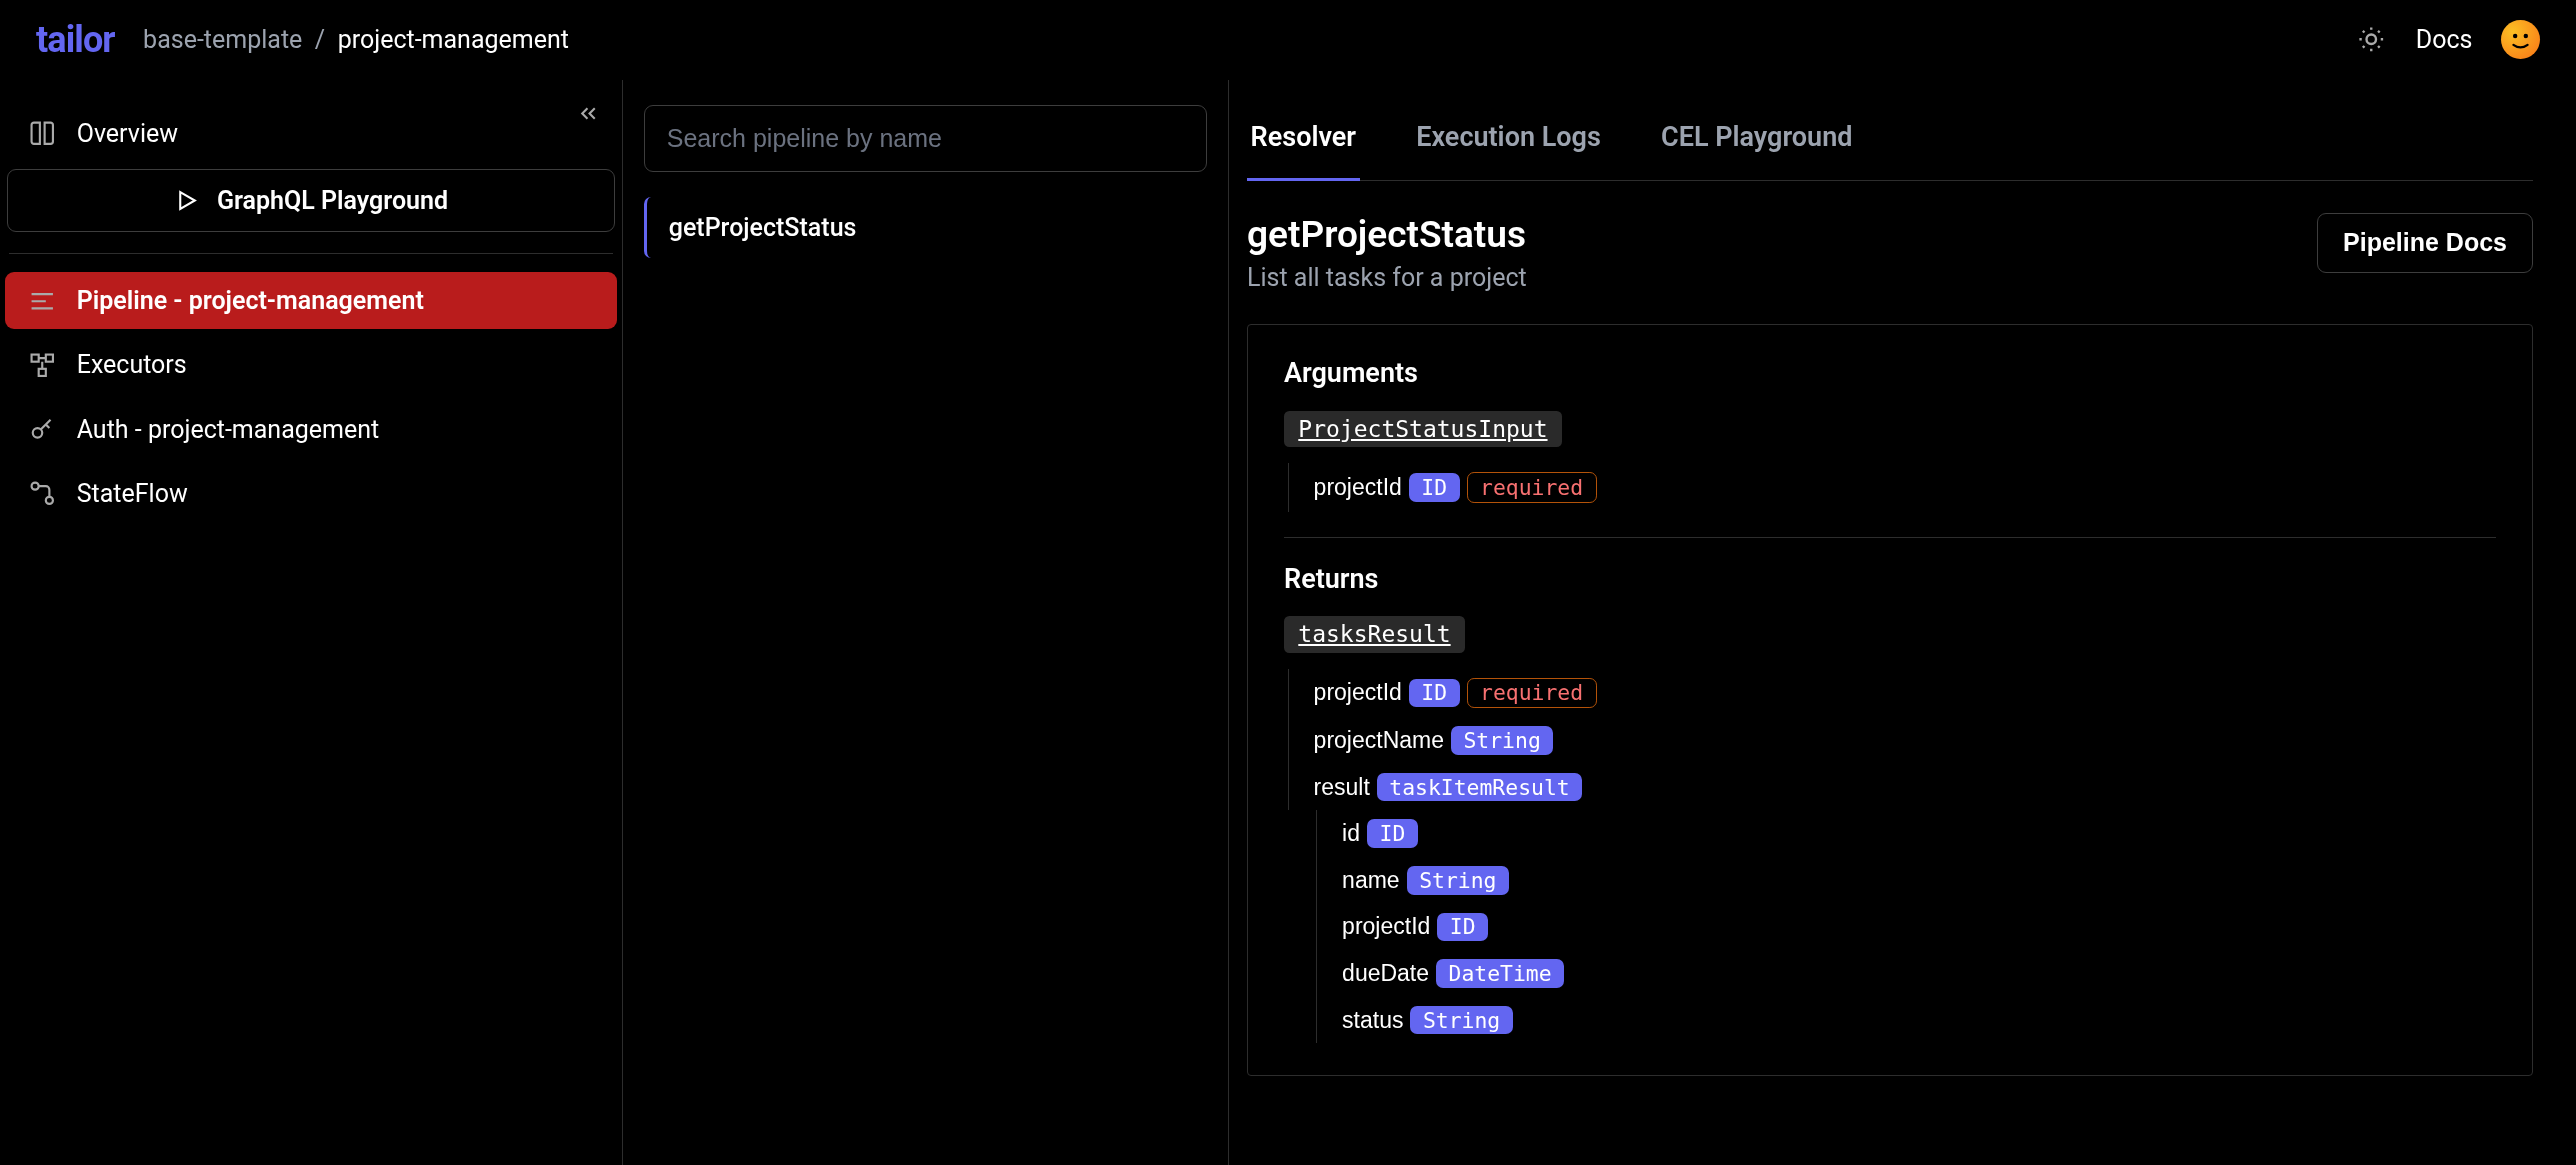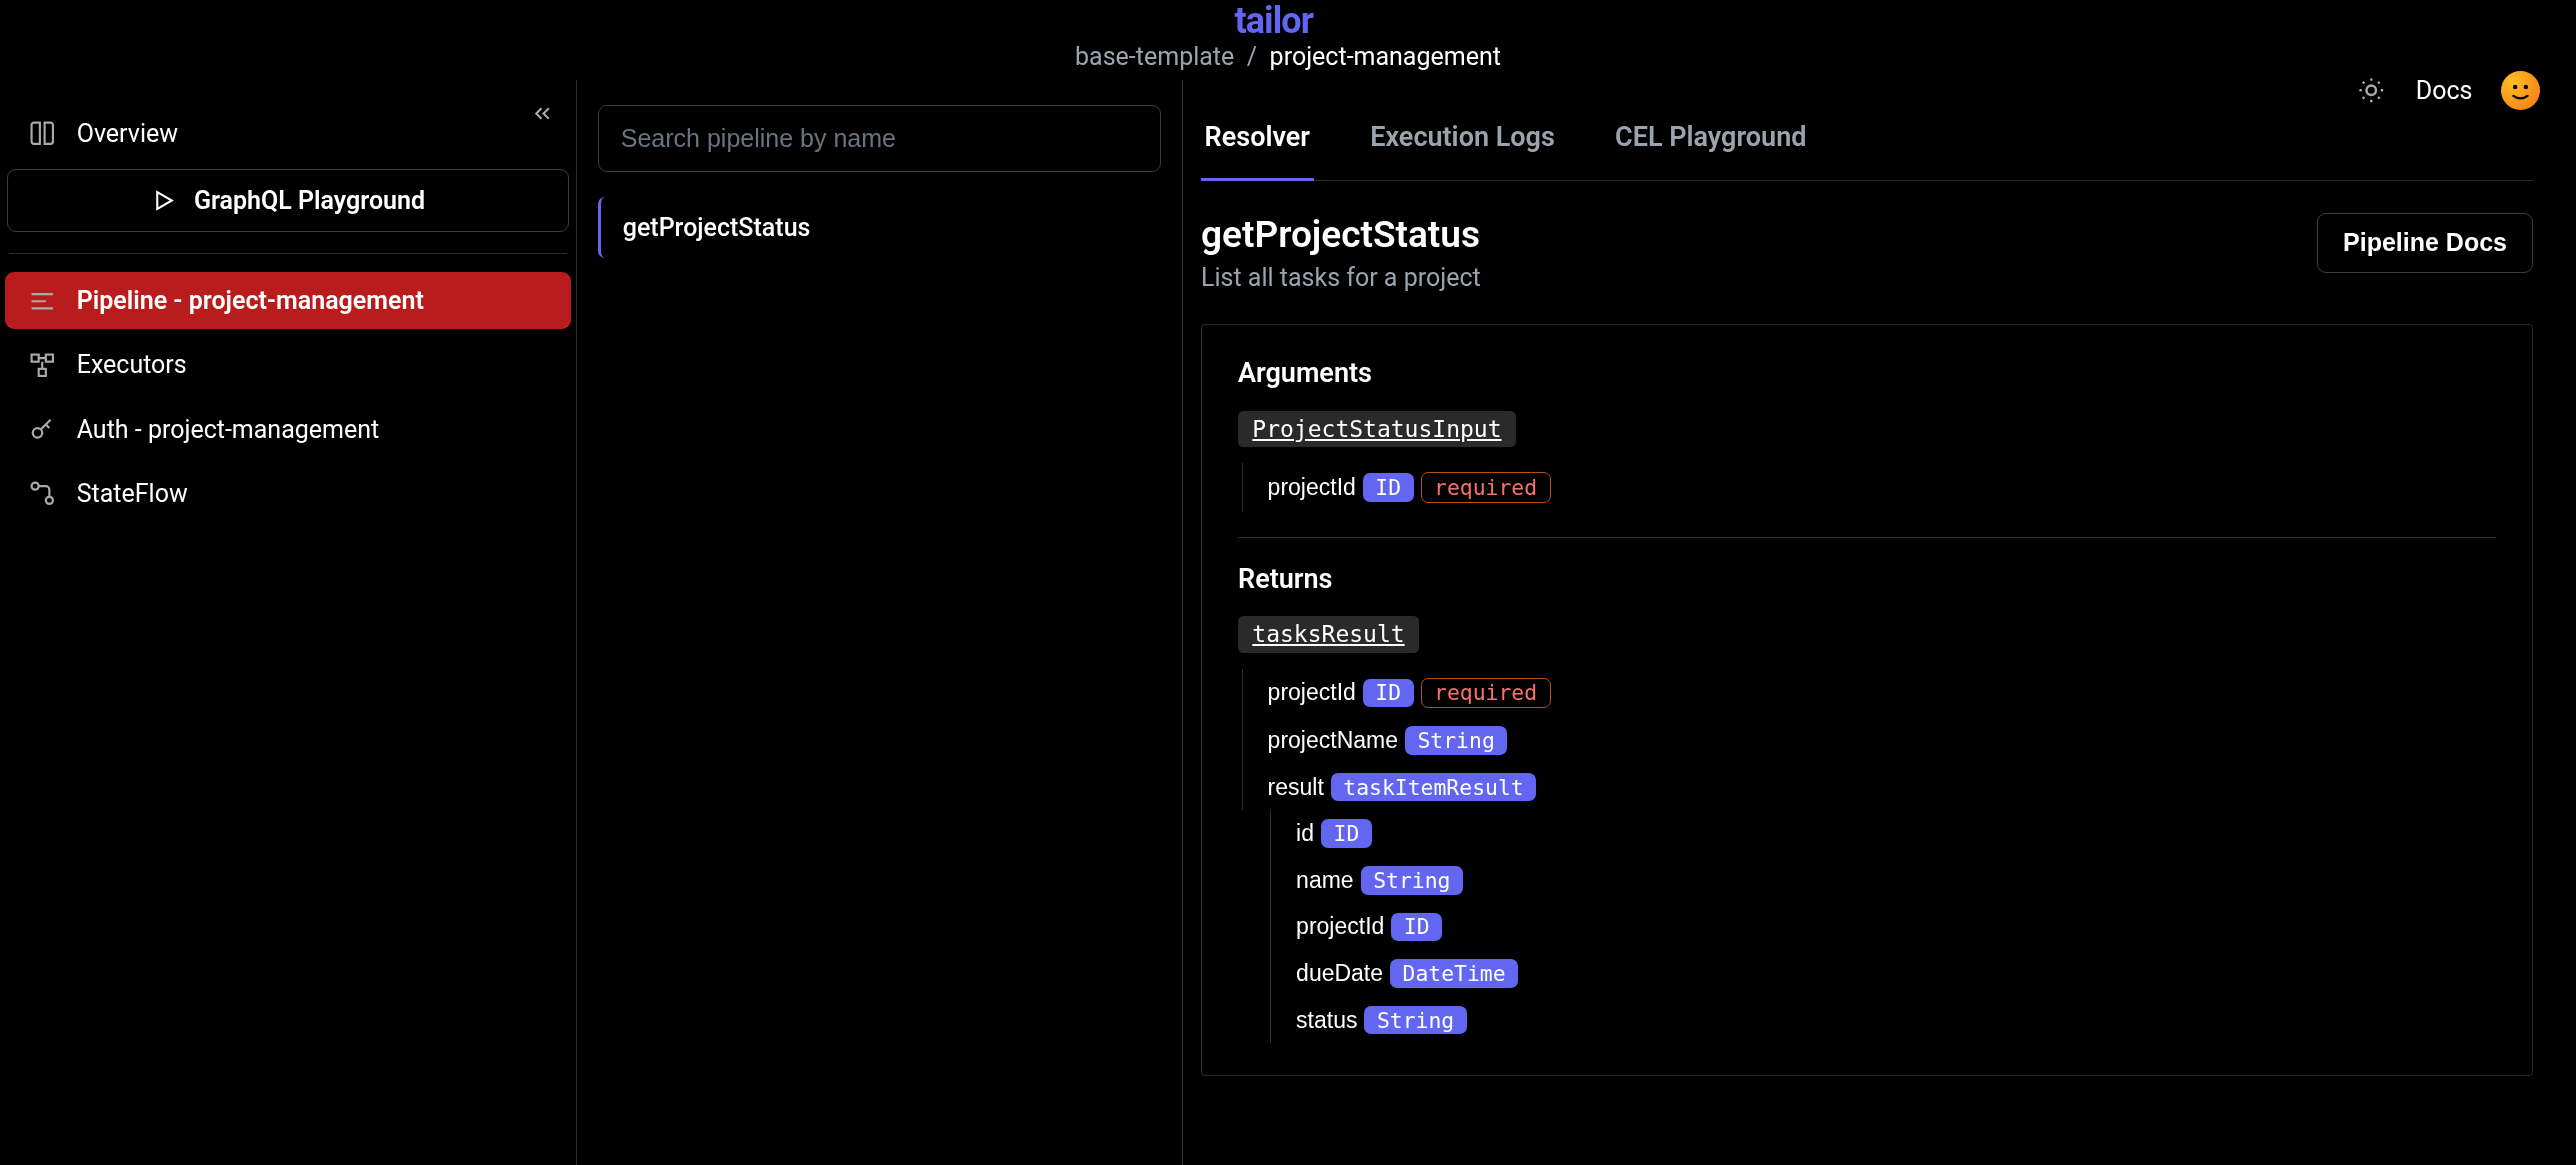--- a/index.html
+++ b/index.html
@@ -11,21 +11,20 @@
   width: 2576px;
   height: 1165px;
   overflow: hidden;
 }
 .header {
   height: 80px;
   display: flex;
   align-items: center;
   padding: 0 36px;
   border-bottom: 0.9px solid #000;
-  flex-direction: column;
 }
 .logo {
   color: #6366f1;
   font-weight: 700;
   font-size: 36px;
   letter-spacing: -0.9px;
   margin-right: 28.5px;
 }
 .breadcrumb {
   display: flex;
@@ -43,21 +42,21 @@
 }
 .icon-btn { width: 32px; height: 32px; display:flex; align-items:center; justify-content:center; cursor:pointer; }
 .docs-link { color: #fff; font-size: 25px; cursor:pointer; }
 .avatar {
   width: 39px; height: 39px; border-radius: 50%;
   background: radial-gradient(circle at 30% 30%, #fbbf24, #f97316);
   position: relative;
 }
 .main-layout { display: flex; height: calc(100% - 80px); }
 .sidebar {
-  width: 577px;
+  width: 623px;
   border-right: 0.9px solid #2d2d2d;
   padding: 25px 5.3px 25px 5.3px;
   position: relative;
 }
 .collapse-btn {
   position: absolute;
   right: 21.4px;
   top: 21.4px;
   cursor: pointer;
 }

